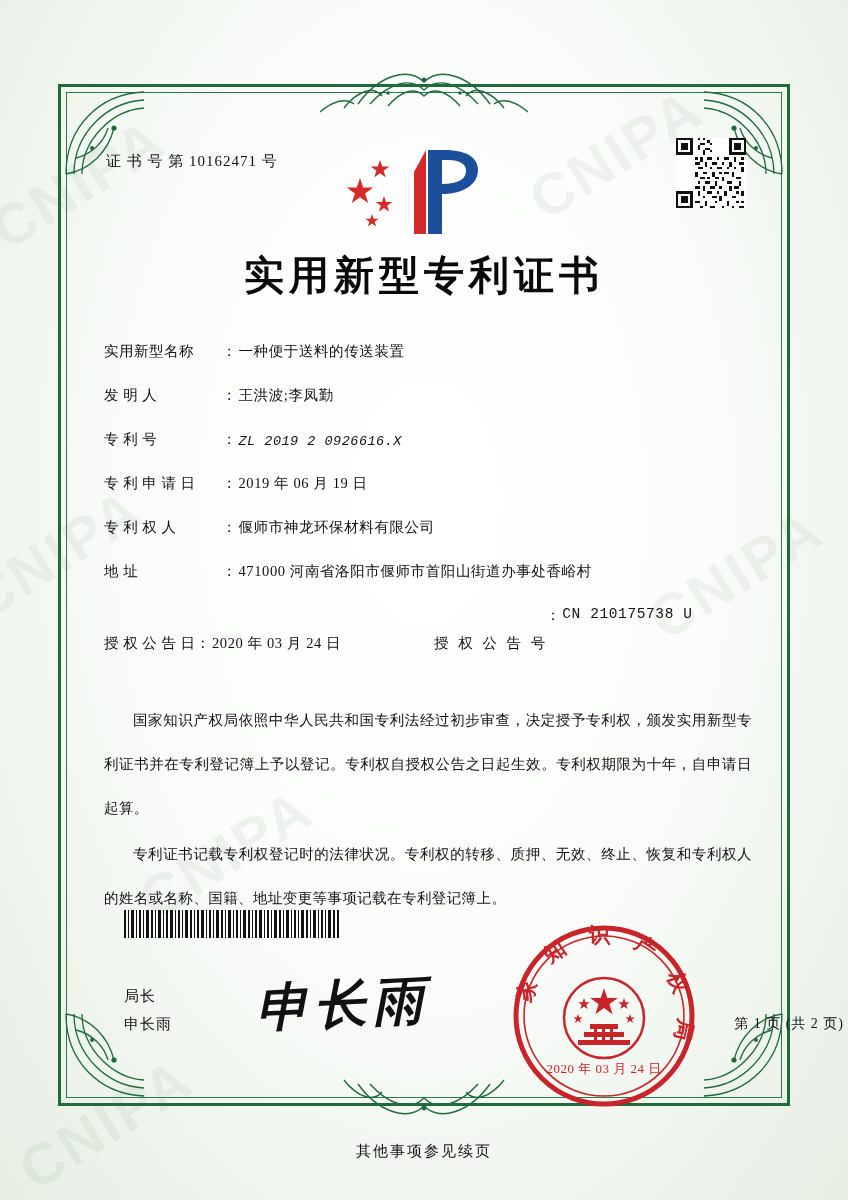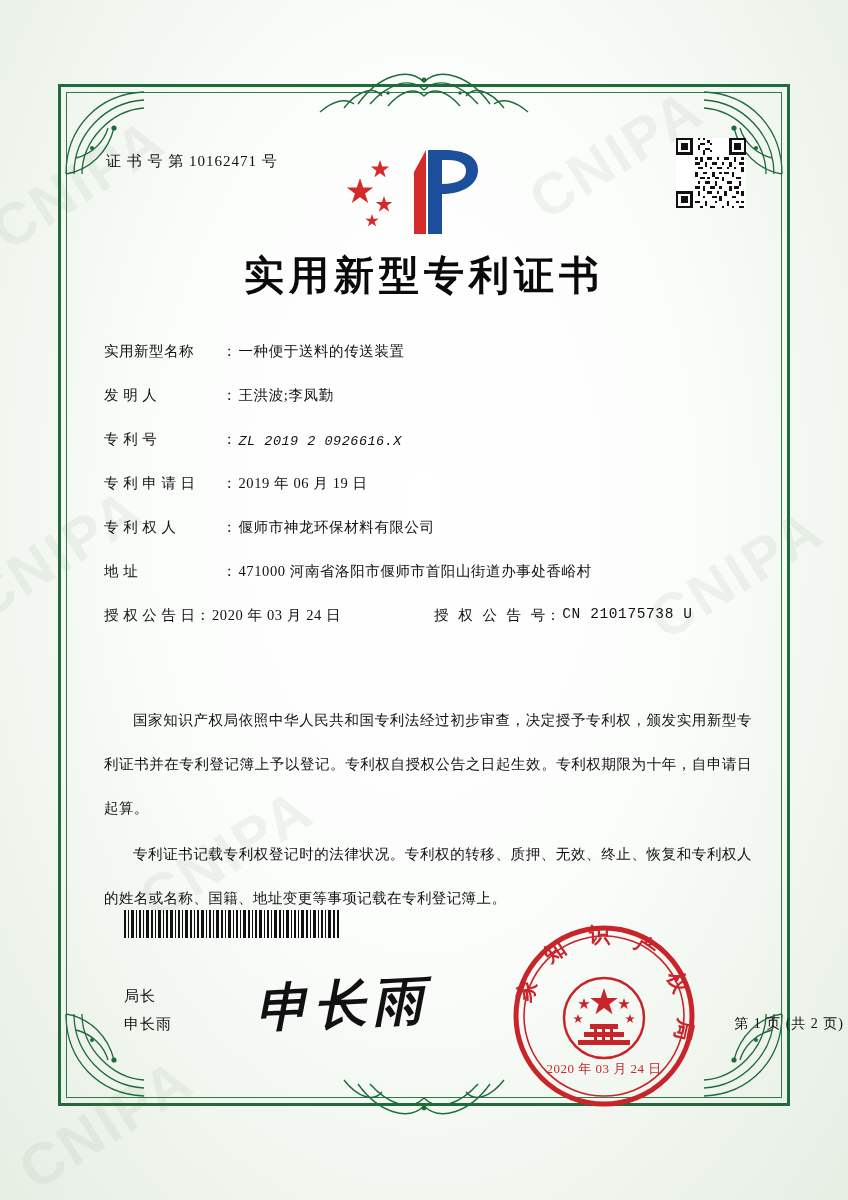--- a/index.html
+++ b/index.html
@@ -157,20 +157,21 @@
   }
   .row-two .seg2 {
     flex: 1 1 auto;
     display: flex;
     align-items: flex-start;
     font-family: Liberation Mono, monospace;
   }
   .seg-label {
     white-space: nowrap;
     letter-spacing: 0.5px;
+    margin-top: 28px;
   }
 
   .paragraphs {
     position: absolute;
     left: 8px;
     top: 578px;
     width: 648px;
     font-size: 14.5px;
     line-height: 44px;
     color: #111;
@@ -624,14 +625,15 @@
           </g>
         </g>
       </svg>
       <div class="seal-date">2020 年 03 月 24 日</div>
     </div>
 
   </div>
 
   <div class="page-num">第 1 页 (共 2 页)</div>
 
+  <div class="footer-note">其他事项参见续页</div>
 
 </div>
 
 </body></html>

